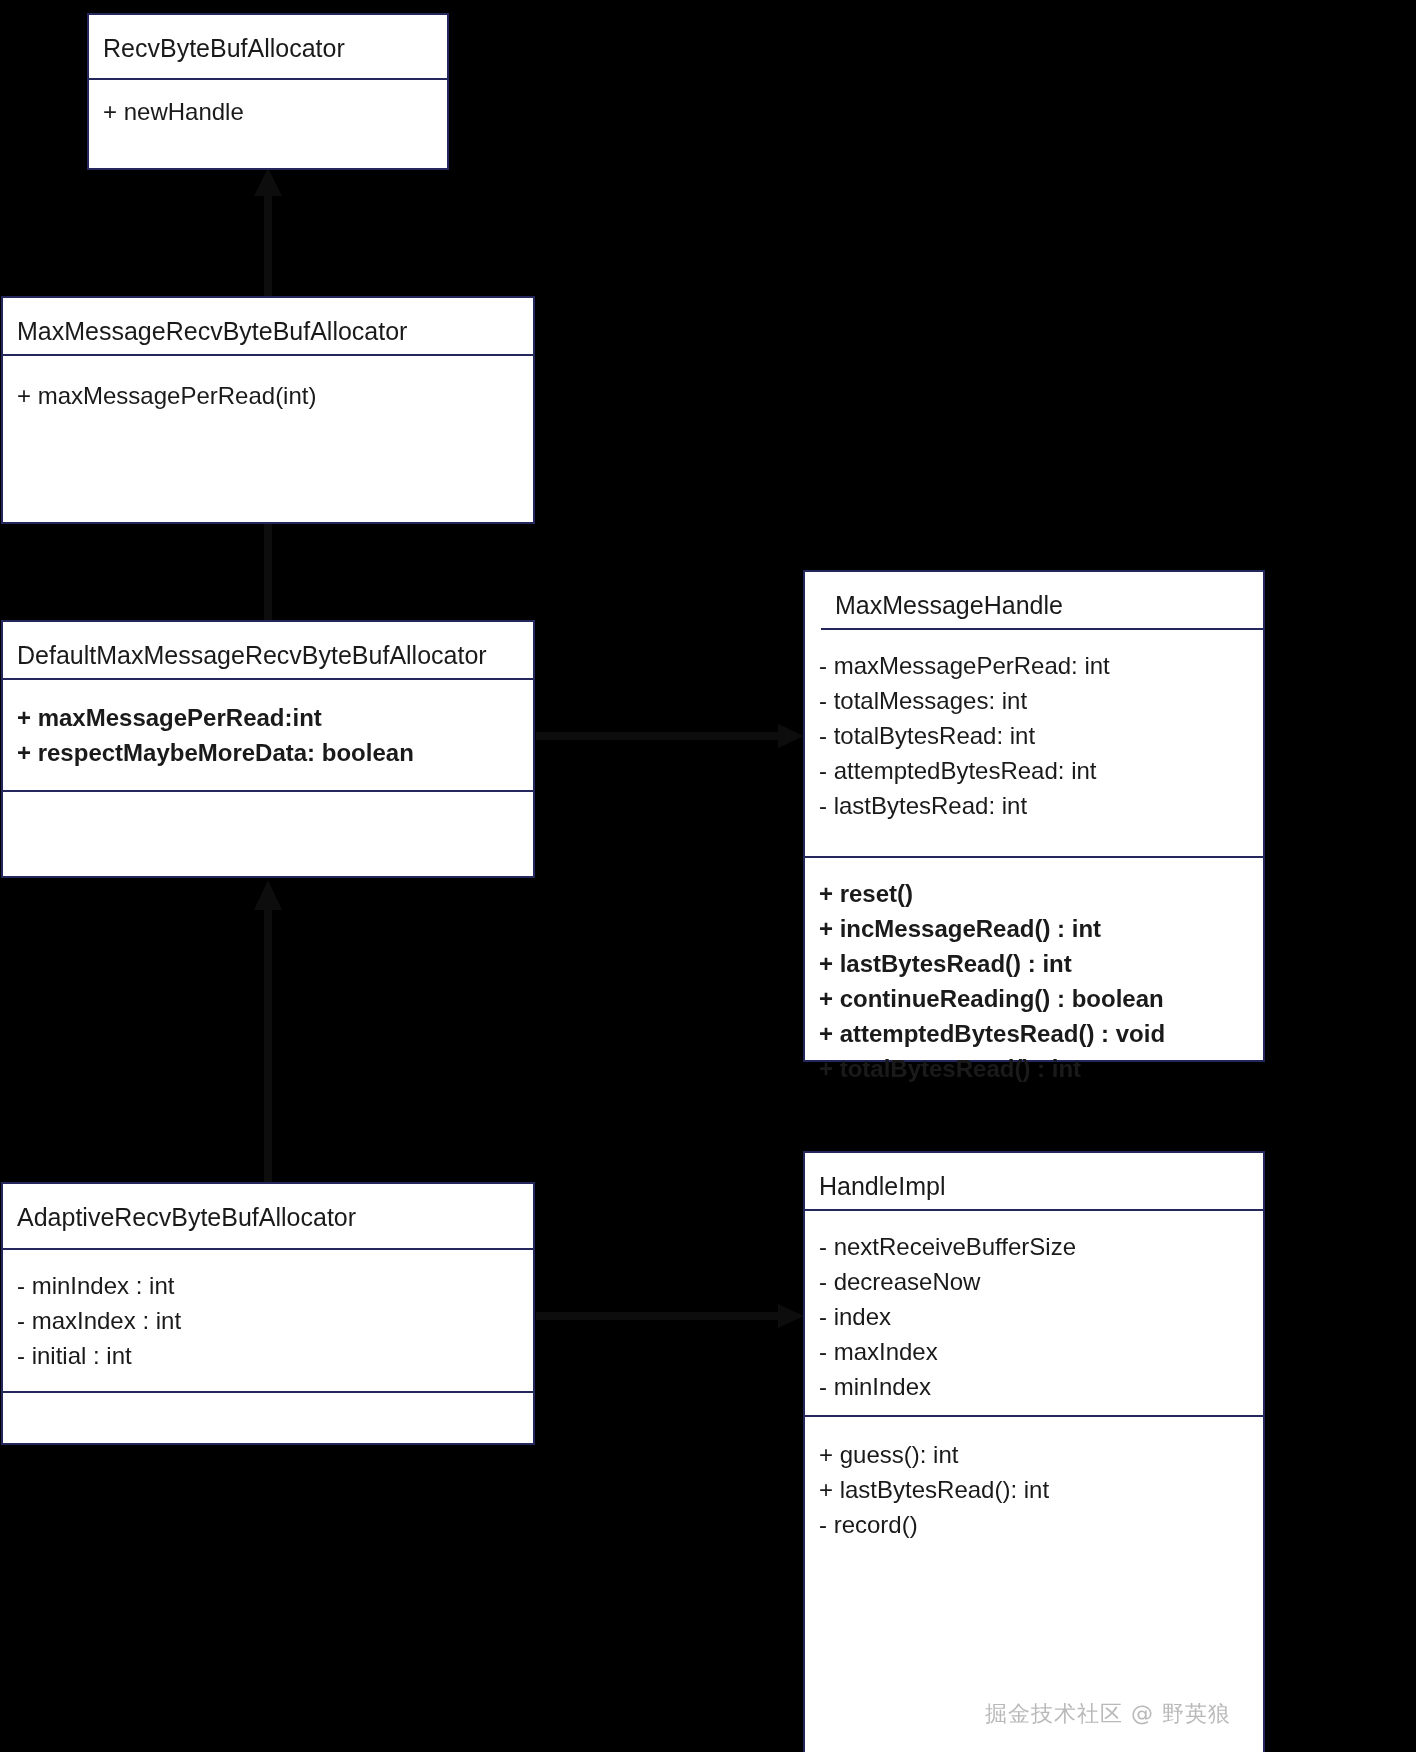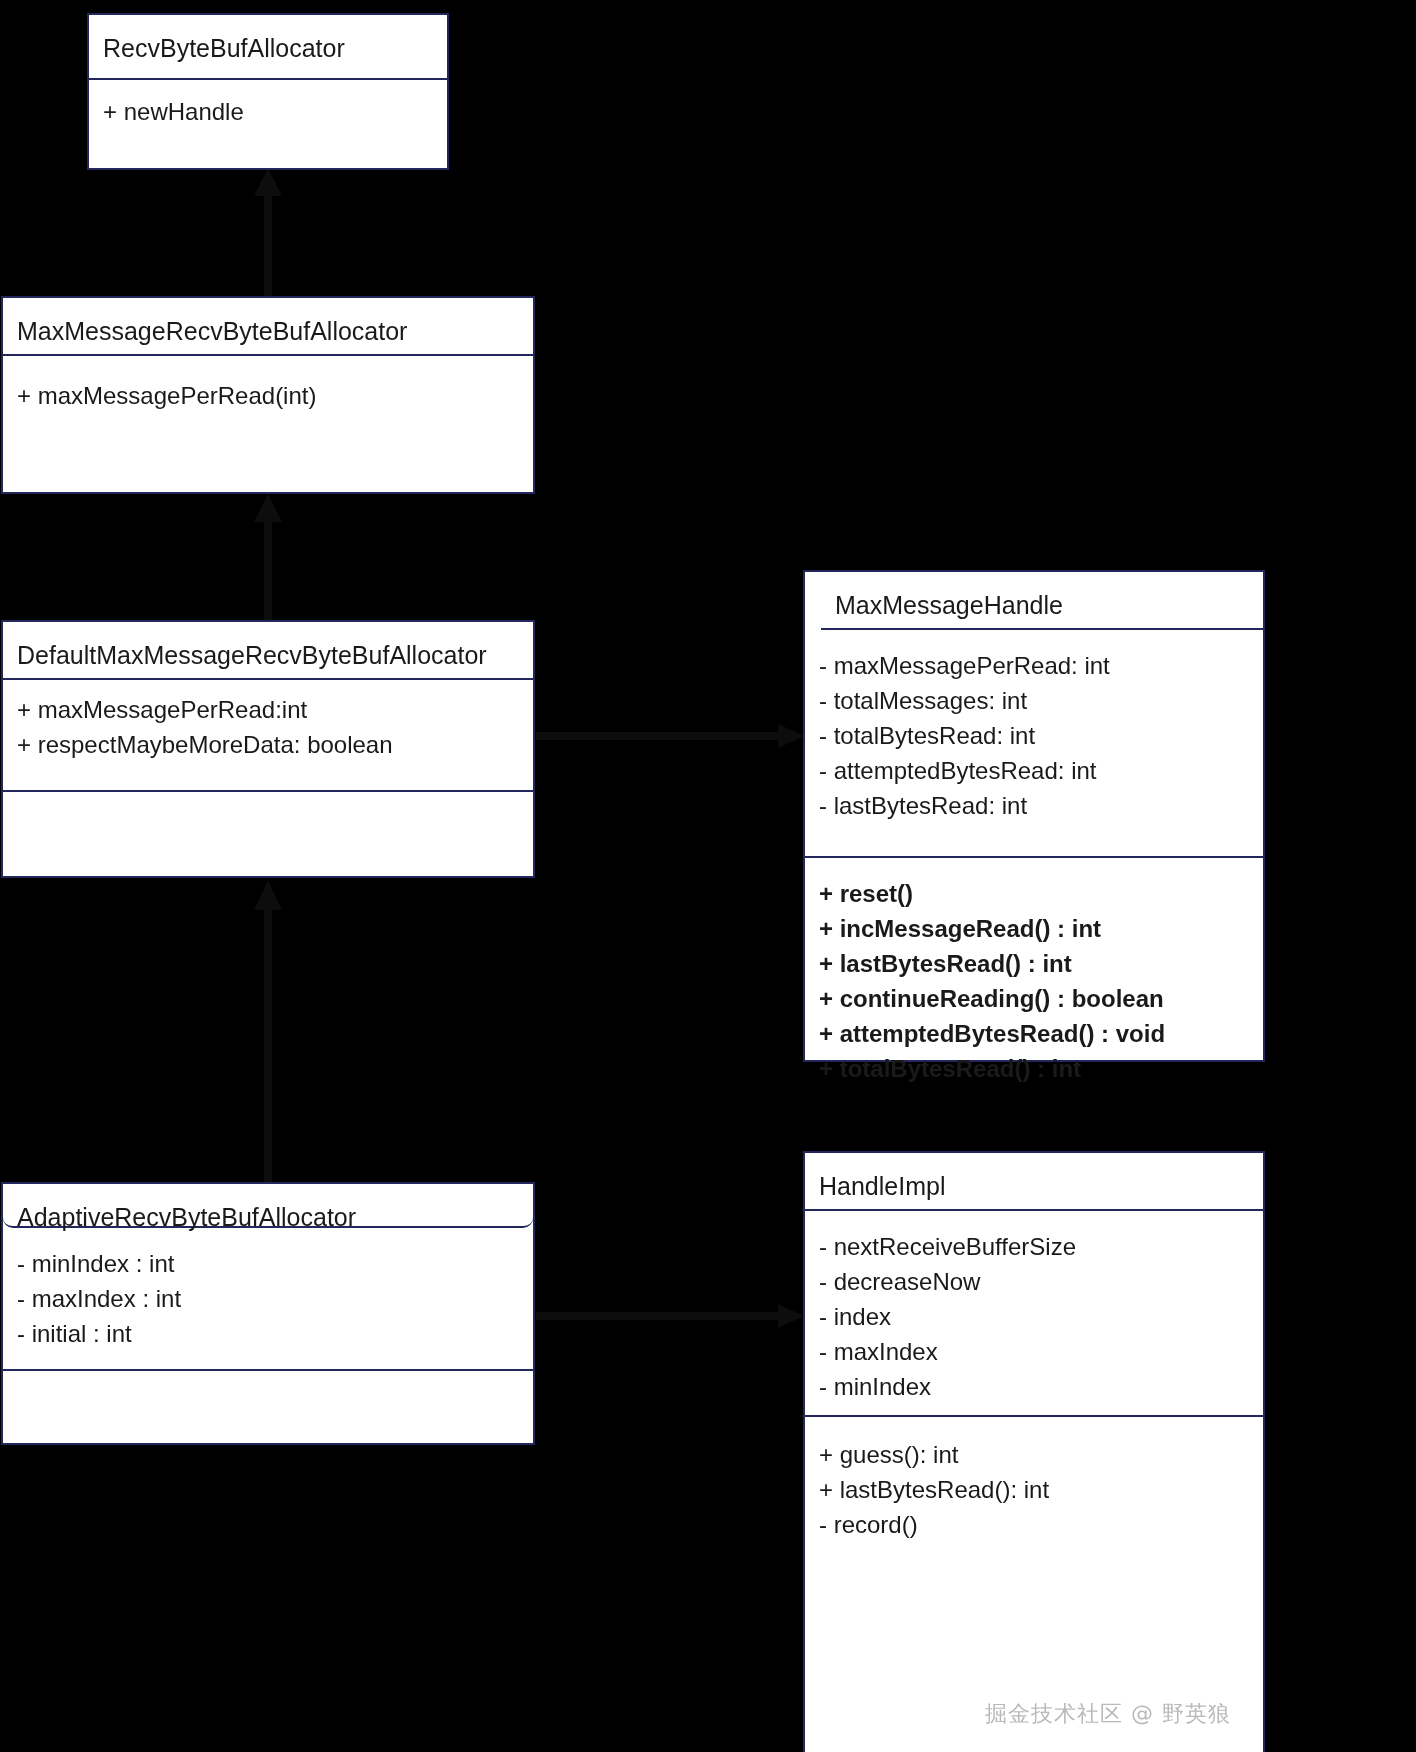--- a/index.html
+++ b/index.html
@@ -119,42 +119,42 @@
 
   <div class="uml-class" style="left:87px; top:5px; width:362px; height:157px;">
     <div class="uml-section sec-title" style="height:65px;">
       <div class="uml-title">RecvByteBufAllocator</div>
     </div>
     <div class="uml-section sec-body">
       <div class="uml-row">+ newHandle</div>
     </div>
   </div>
 
-  <div class="uml-class" style="left:1px; top:288px; width:534px; height:198px;">
+  <div class="uml-class" style="left:1px; top:288px; width:534px; height:228px;">
     <div class="uml-section sec-title" style="height:58px;">
       <div class="uml-title">MaxMessageRecvByteBufAllocator</div>
     </div>
     <div class="uml-section sec-body" style="padding-top:22px;">
       <div class="uml-row">+ maxMessagePerRead(int)</div>
     </div>
   </div>
 
   <div class="uml-class" style="left:1px; top:612px; width:534px; height:258px;">
     <div class="uml-section sec-title" style="height:58px;">
       <div class="uml-title">DefaultMaxMessageRecvByteBufAllocator</div>
     </div>
-    <div class="uml-section sec-body" style="height:112px; padding-top:12px;">
+    <div class="uml-section sec-body" style="height:112px; padding-top:20px;font-weight:bold;">
       <div class="uml-row">+ maxMessagePerRead:int</div>
       <div class="uml-row">+ respectMaybeMoreData: boolean</div>
     </div>
     <div class="uml-section sec-empty"></div>
   </div>
 
   <div class="uml-class" style="left:1px; top:1174px; width:534px; height:263px;">
-    <div class="uml-section sec-title" style="height:44px;border-radius:10px;">
+    <div class="uml-section sec-title" style="height:66px;">
       <div class="uml-title">AdaptiveRecvByteBufAllocator</div>
     </div>
     <div class="uml-section sec-body" style="height:143px; padding-top:18px;">
       <div class="uml-row">- minIndex : int</div>
       <div class="uml-row">- maxIndex : int</div>
       <div class="uml-row">- initial : int</div>
     </div>
     <div class="uml-section sec-empty"></div>
   </div>
 

